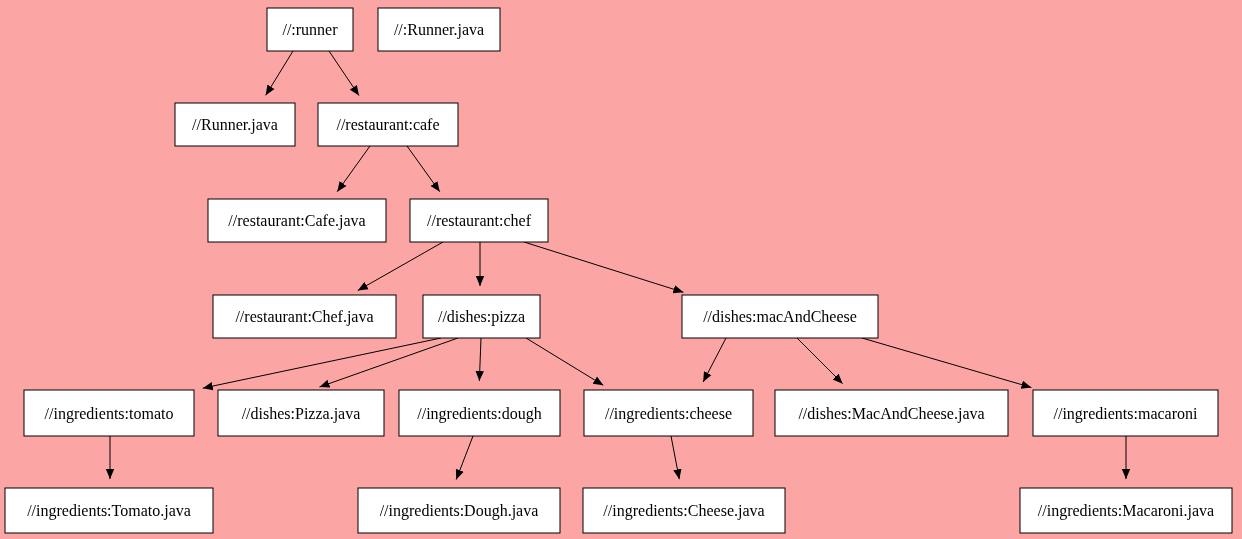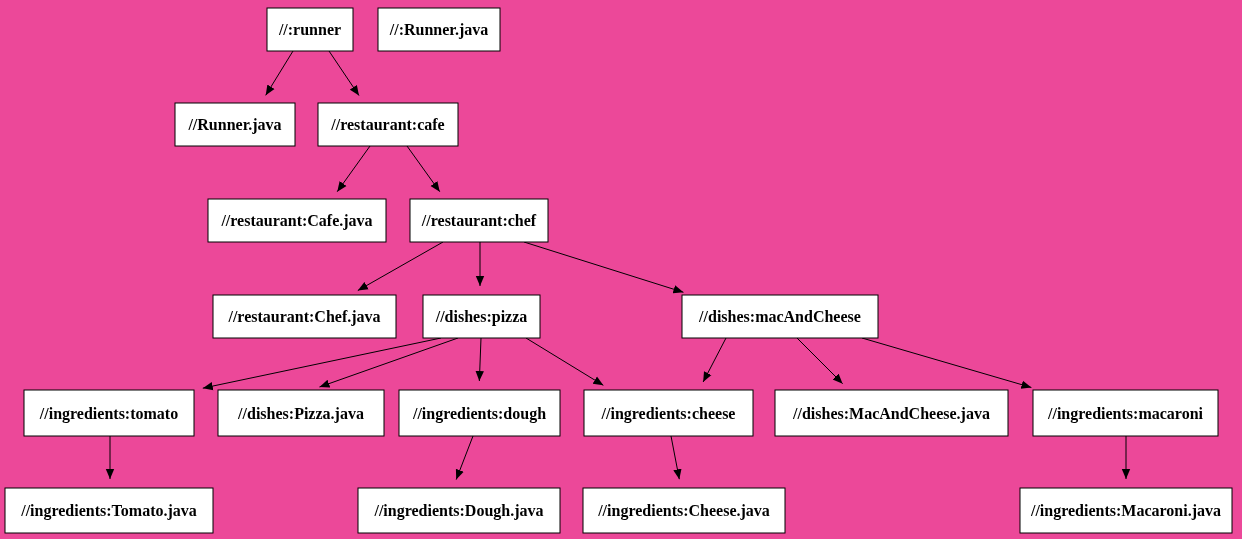--- a/index.html
+++ b/index.html
@@ -4,23 +4,22 @@
 <style>
   html, body {
     margin: 0;
     padding: 0;
     background: #ffffff;
   }
   .canvas {
     position: relative;
     width: 1242px;
     height: 539px;
-    background: #ec4899;
+    background: #fca5a5;
     overflow: hidden;
-    font-weight: bold;
   }
   svg text {
     font-family: "Liberation Serif", "DejaVu Serif", serif;
     font-size: 16px;
     fill: #000000;
   }
   svg rect.node-box {
     fill: #ffffff;
     stroke: #000000;
     stroke-width: 1;

